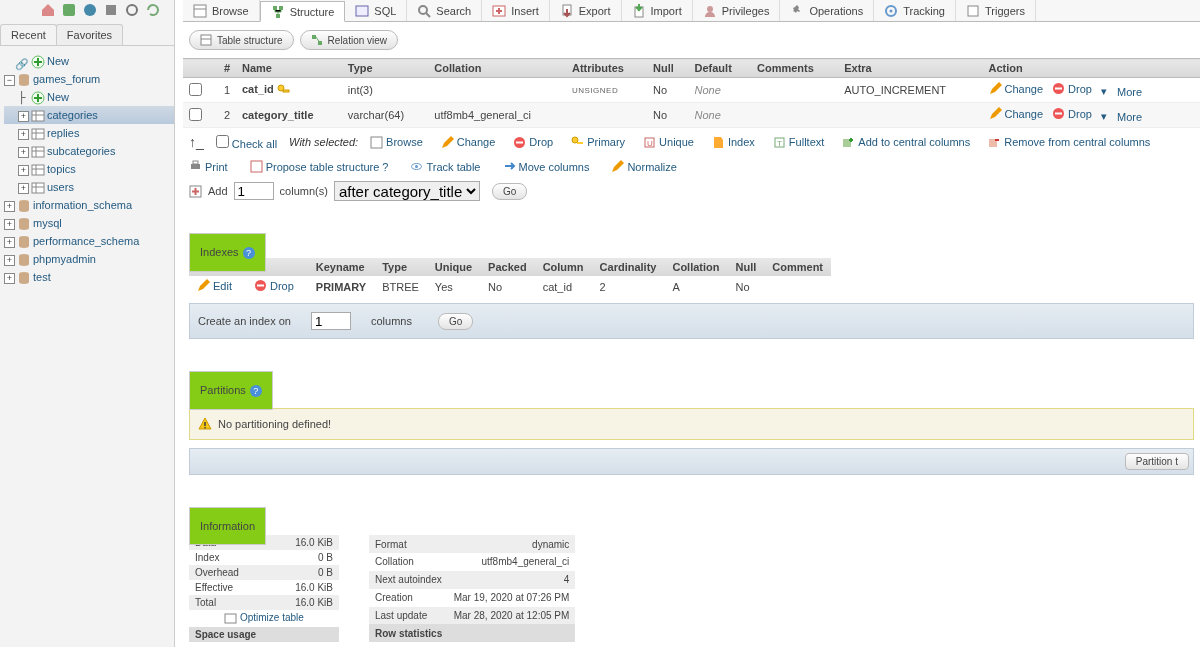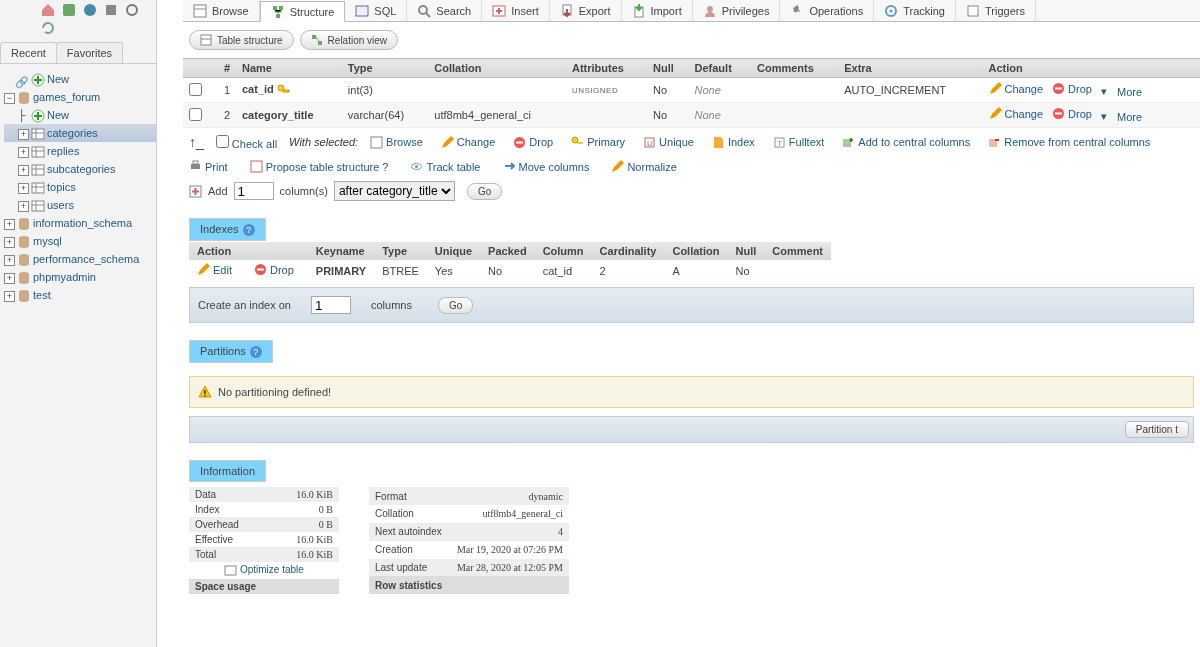--- a/index.html
+++ b/index.html
@@ -1,19 +1,19 @@
 <!DOCTYPE html>
 <html><head>
 <meta charset="utf-8">
 <style>
 * { box-sizing: border-box; margin: 0; padding: 0; }
 body { font-family: sans-serif; font-size: 11px; color: #444; background: #fff; overflow: hidden; width: 1200px; height: 647px; }
 a { color: #235a81; text-decoration: none; cursor: pointer; }
 
-.sidebar { position: absolute; left: 0; top: 0; width: 157px; height: 647px; background: #f3f3f3; border-right: 1px solid #ccc; }
+.sidebar { position: absolute; left: 0; top: 0; width: 175px; height: 647px; background: #f3f3f3; border-right: 1px solid #ccc; }
 .sidebar-icons { padding: 2px 5px 4px 40px; }
 .sidebar-icons span { display: inline-block; width: 16px; height: 16px; margin-right: 2px; }
 .side-tabs { display: flex; border-bottom: 1px solid #ccc; }
 .side-tab { padding: 4px 10px; cursor: pointer; border: 1px solid #ccc; border-bottom: none; background: #eee; margin-right: -1px; font-size: 11px; border-radius: 3px 3px 0 0;}
 .side-tab.active { background: #f3f3f3; }
 .tree { padding: 6px 0 0 4px; line-height: 18px; }
 .tree-row { white-space: nowrap; padding-left: 0px; cursor: pointer; }
 .tree-row.indent1 { padding-left: 14px; }
 .tree-row.selected { background: linear-gradient(#cfd9e4, #b9c9dd); }
 .expander { display: inline-block; width: 11px; height: 11px; border: 1px solid #888; text-align: center; line-height: 9px; font-size: 9px; background: #fff; margin-right: 2px; vertical-align: middle;}
@@ -39,43 +39,43 @@
 .badge-attr { font-size: 8px; letter-spacing: 0.5px; color: #666; }
 .italic-null { font-style: italic; color: #888; }
 .action-link { display: inline-flex; align-items: center; gap: 3px; margin-right: 6px; }
 .ck { width: 13px; height: 13px; }
 
 .checkall-row { padding: 6px 0 6px 6px; display: flex; align-items: center; gap: 12px; flex-wrap: wrap;}
 .with-sel { font-style: italic; color: #333; }
 .tool-row { padding: 4px 0 4px 6px; display: flex; align-items: center; gap: 16px; flex-wrap: wrap;}
 .add-row { padding: 4px 0 10px 6px; display: flex; align-items: center; gap: 6px; }
 .add-row input[type=text] { width: 40px; height: 18px; border: 1px solid #aaa; padding: 1px 3px; }
-.add-row select { height: 20px; border: 1px solid #aaa; font-size: 12px; }
-
-.section-label { display: inline-block; background: #7dd3fc; border: 1px solid #ccc; padding: 4px 10px; margin: 6px 0 0 6px; font-size: 11px; position: relative; top: 1px;}
+.add-row select { height: 20px; border: 1px solid #aaa; font-size: 15px; }
+
+.section-label { display: inline-block; background: #84cc16; border: 1px solid #ccc; padding: 12px 10px; margin: 6px 0 0 6px; font-size: 11px; position: relative; top: 16px;}
 .section-label .help-ic { display: inline-block; width: 12px; height: 12px; border-radius: 50%; background: #4a90d9; color: #fff; font-size: 9px; text-align: center; line-height: 12px; margin-left: 4px; vertical-align: middle;}
 
 .idx-table { margin: 2px 6px; border-collapse: collapse; font-size: 11px; }
 .idx-table th { background: linear-gradient(#e8e8e8,#d8d8d8); text-align: left; padding: 3px 8px; font-weight: bold;}
 .idx-table td { background: #fff; padding: 3px 8px; }
 
 .create-idx { margin: 6px 6px 10px 6px; padding: 8px; background: linear-gradient(#e6ecf2,#d5dfe9); border: 1px solid #c0cdd9; display: flex; align-items: center; gap: 20px; }
 .create-idx input { width: 40px; height: 18px; border: 1px solid #aaa; padding: 1px 3px; }
 
 .warn-box { margin: 4px 6px 8px 6px; padding: 8px; background: #f7f4e5; border: 1px solid #e0d988; display: flex; align-items: center; gap: 6px; border-radius: 0;}
 .warn-ic { width: 14px; height: 14px; }
 
 .part-btn-row { margin: 0 6px 10px 6px; padding: 4px; background: linear-gradient(#e6ecf2,#d5dfe9); border: 1px solid #c0cdd9; text-align: right; }
 
 .info-flex { display: flex; gap: 30px; padding: 6px 6px 10px 6px; }
 .info-tbl { border-collapse: collapse; font-size: 10px; min-width: 150px;}
 .info-tbl td { padding: 2px 6px; }
 .info-tbl tr:nth-child(odd) td { background: #eee; }
 .info-tbl tr:nth-child(even) td { background: #fff; }
-.info-tbl td.rv { text-align: right; font-family: Liberation Serif, serif; }
+.info-tbl td.rv { text-align: right; font-family: Liberation Sans, sans-serif; }
 .info-tbl td.header { background: #ddd!important; font-weight: bold; }
 
 .smicon { display:inline-block; width:13px; height:13px; vertical-align:middle; }
 </style>
 </head>
 <body>
 
 <div class="sidebar">
   <div class="sidebar-icons">
     <span><svg viewBox="0 0 16 16">

